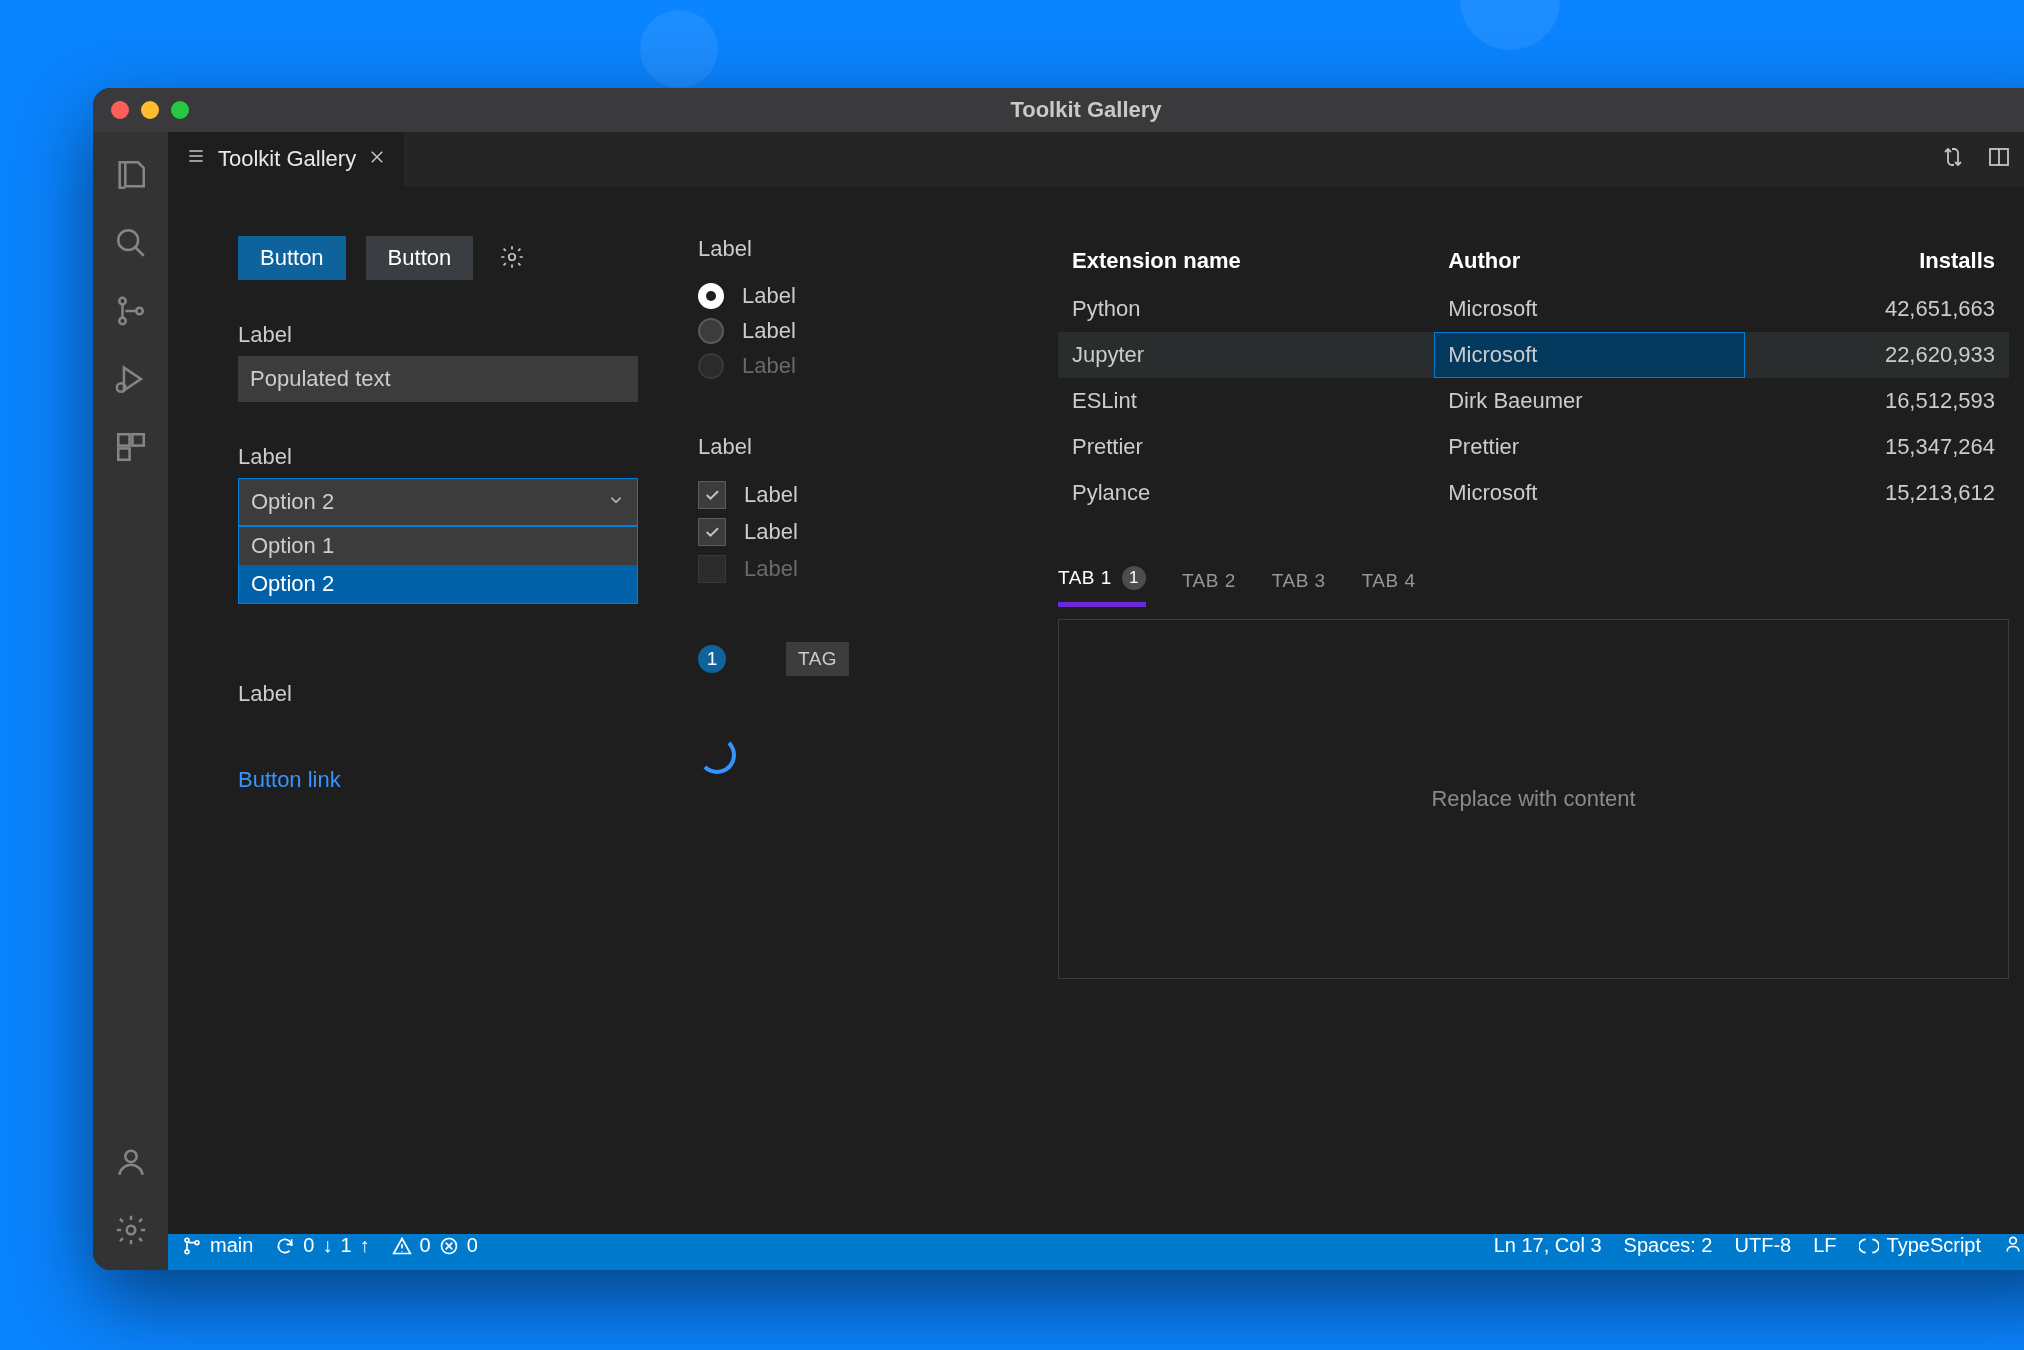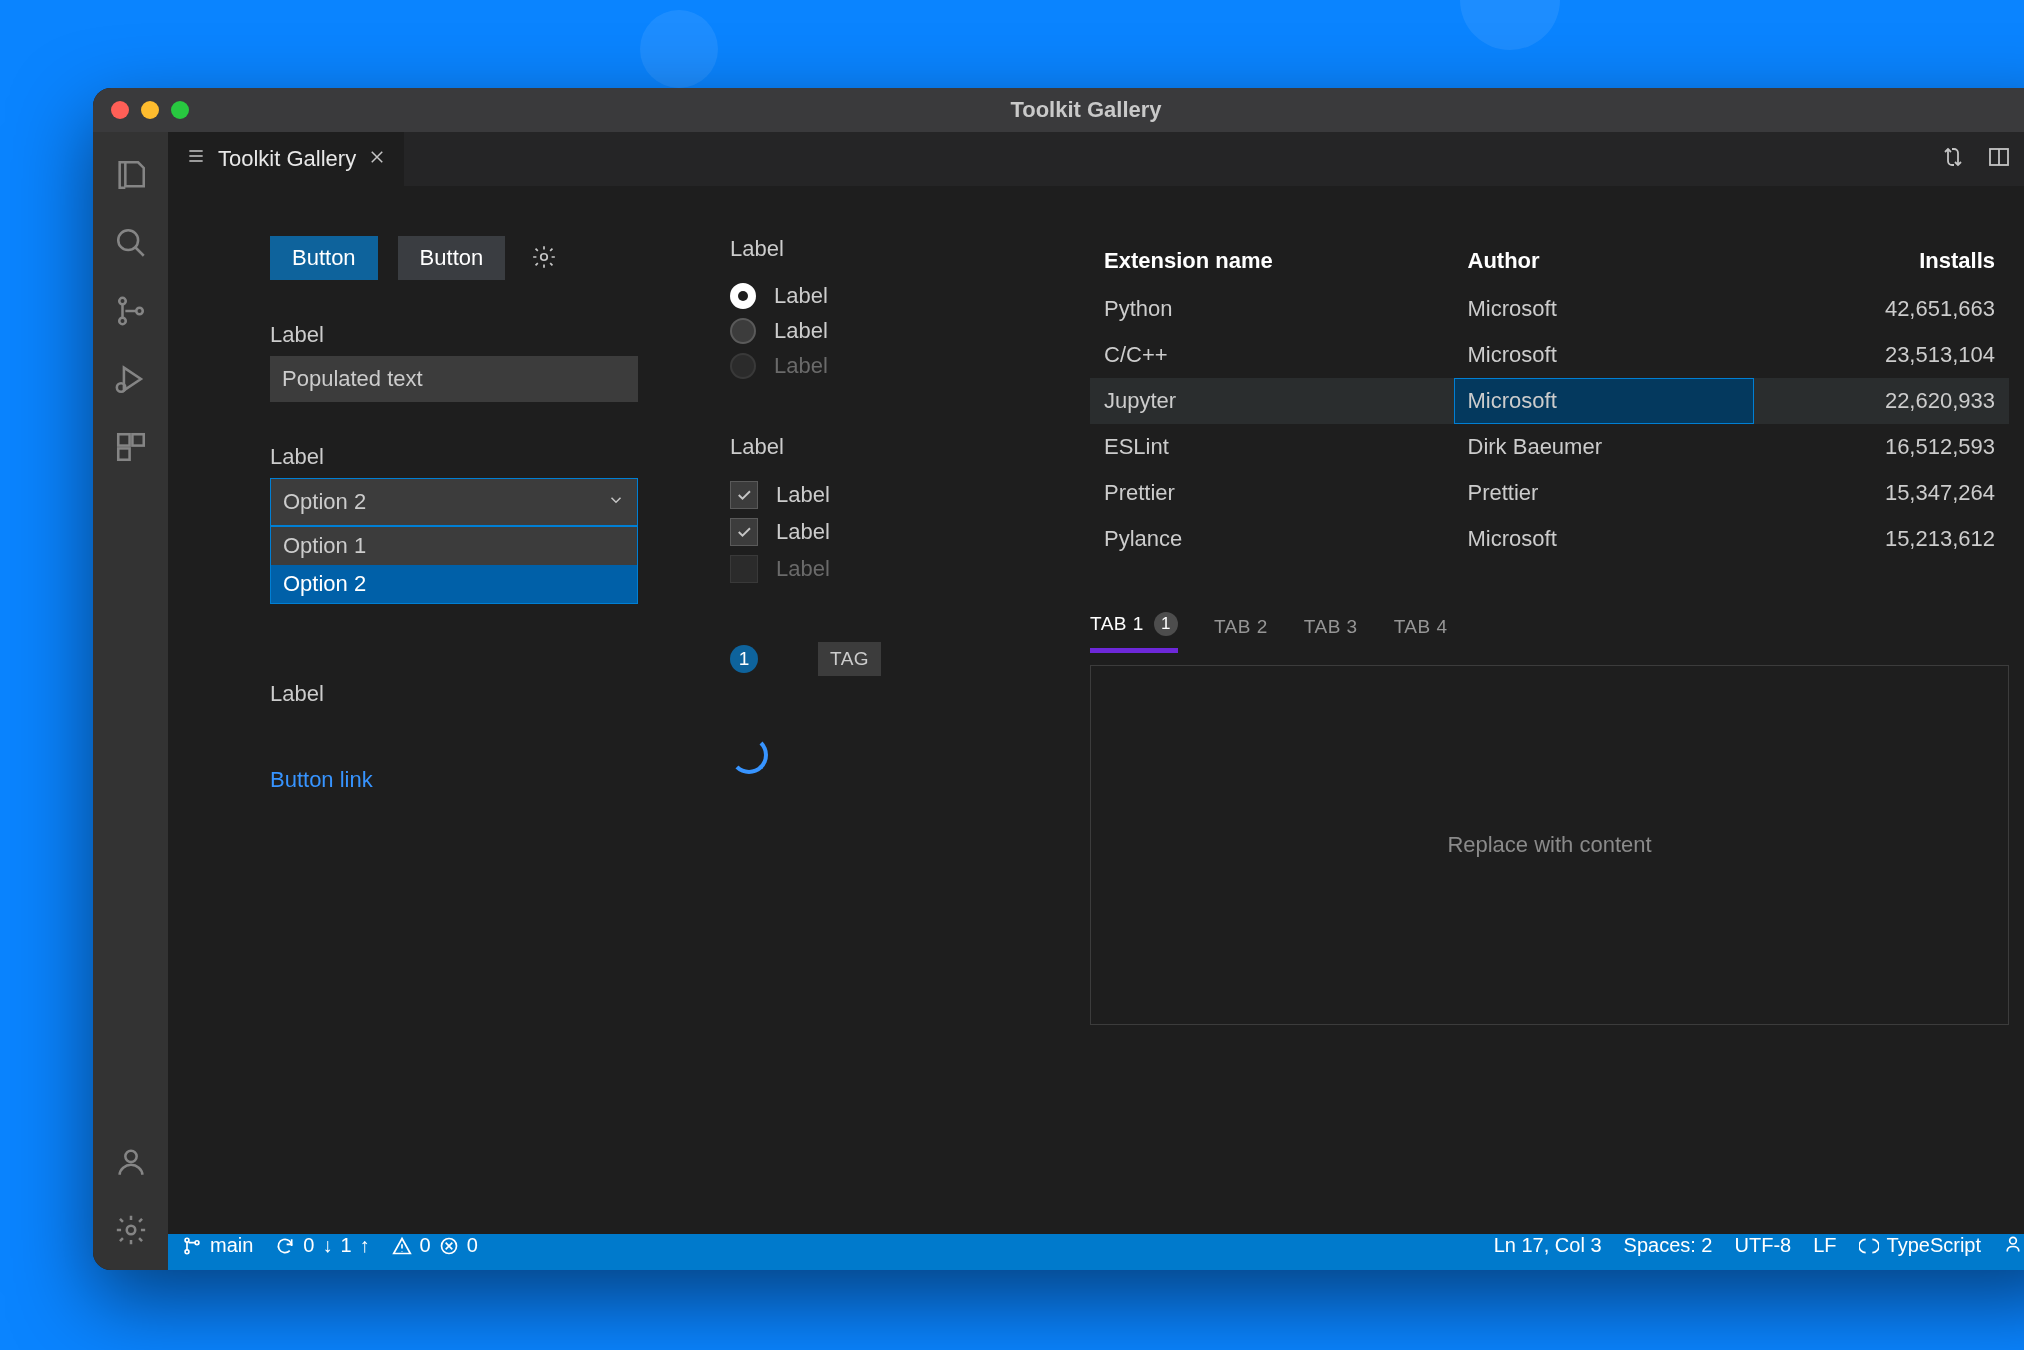--- a/index.html
+++ b/index.html
@@ -94,21 +94,21 @@
   .content {
     flex: 1; overflow: hidden;
     padding: 50px 70px;
     display: grid;
     grid-template-columns: 400px 300px 1fr;
     gap: 60px;
     color: #cccccc;
     position: relative;
   }
 
-  .col { display: flex; flex-direction: column; margin-left: 32px; }
+  .col { display: flex; flex-direction: column; }
 
   
   .buttons-row { display: flex; gap: 20px; align-items: center; }
   .btn {
     padding: 9px 22px;
     font-size: 22px;
     color: #fff;
     cursor: pointer;
     border: none;
     font-family: inherit;
@@ -494,25 +494,20 @@
                   <th>Extension name</th>
                   <th>Author</th>
                   <th class="num">Installs</th>
                 </tr>
               </thead>
             <tbody id="tbody">
                 <tr>
                   <td>Python</td>
                   <td class="author-cell">Microsoft</td>
                   <td class="num">42,651,663</td>
-                </tr>
-                <tr>
-                  <td>C/C++</td>
-                  <td class="author-cell">Microsoft</td>
-                  <td class="num">23,513,104</td>
                 </tr>
                 <tr class="selected-row">
                   <td>Jupyter</td>
                   <td class="author-cell">Microsoft</td>
                   <td class="num">22,620,933</td>
                 </tr>
                 <tr>
                   <td>ESLint</td>
                   <td class="author-cell">Dirk Baeumer</td>
                   <td class="num">16,512,593</td>

